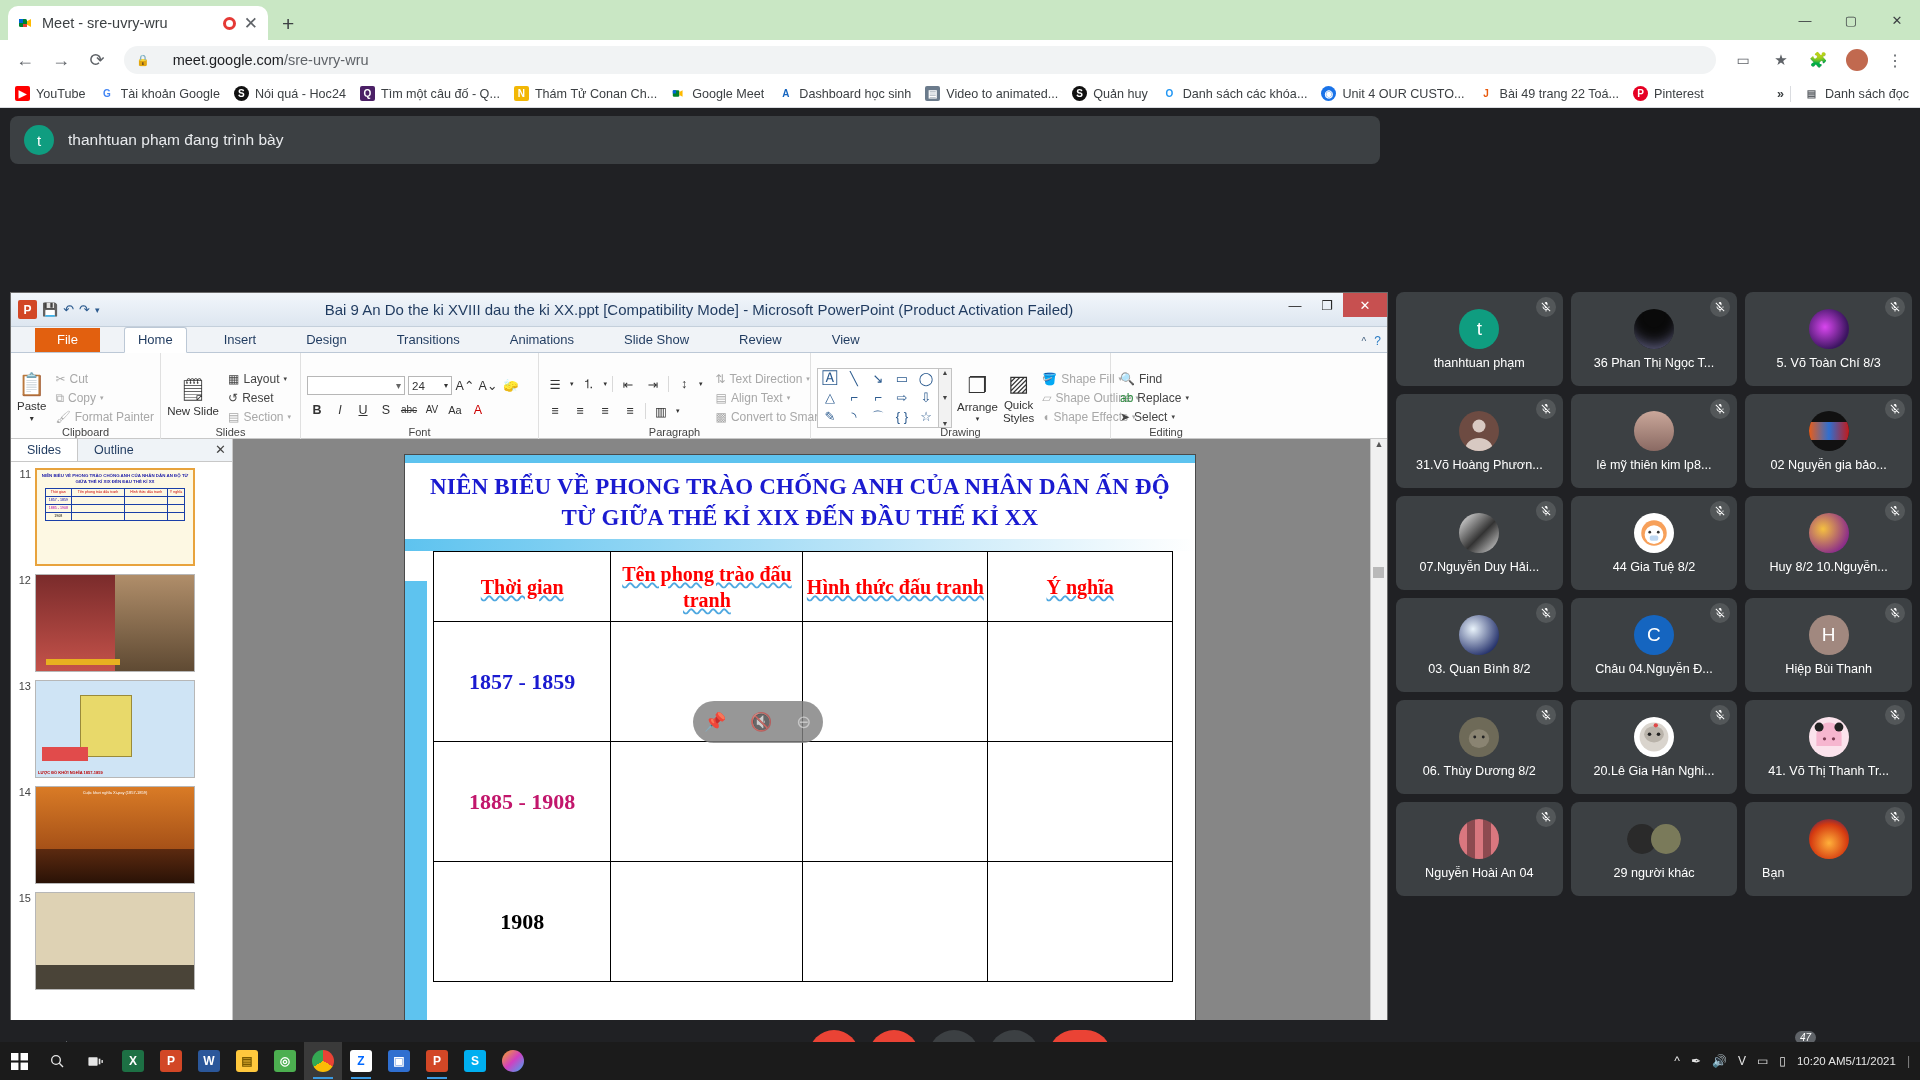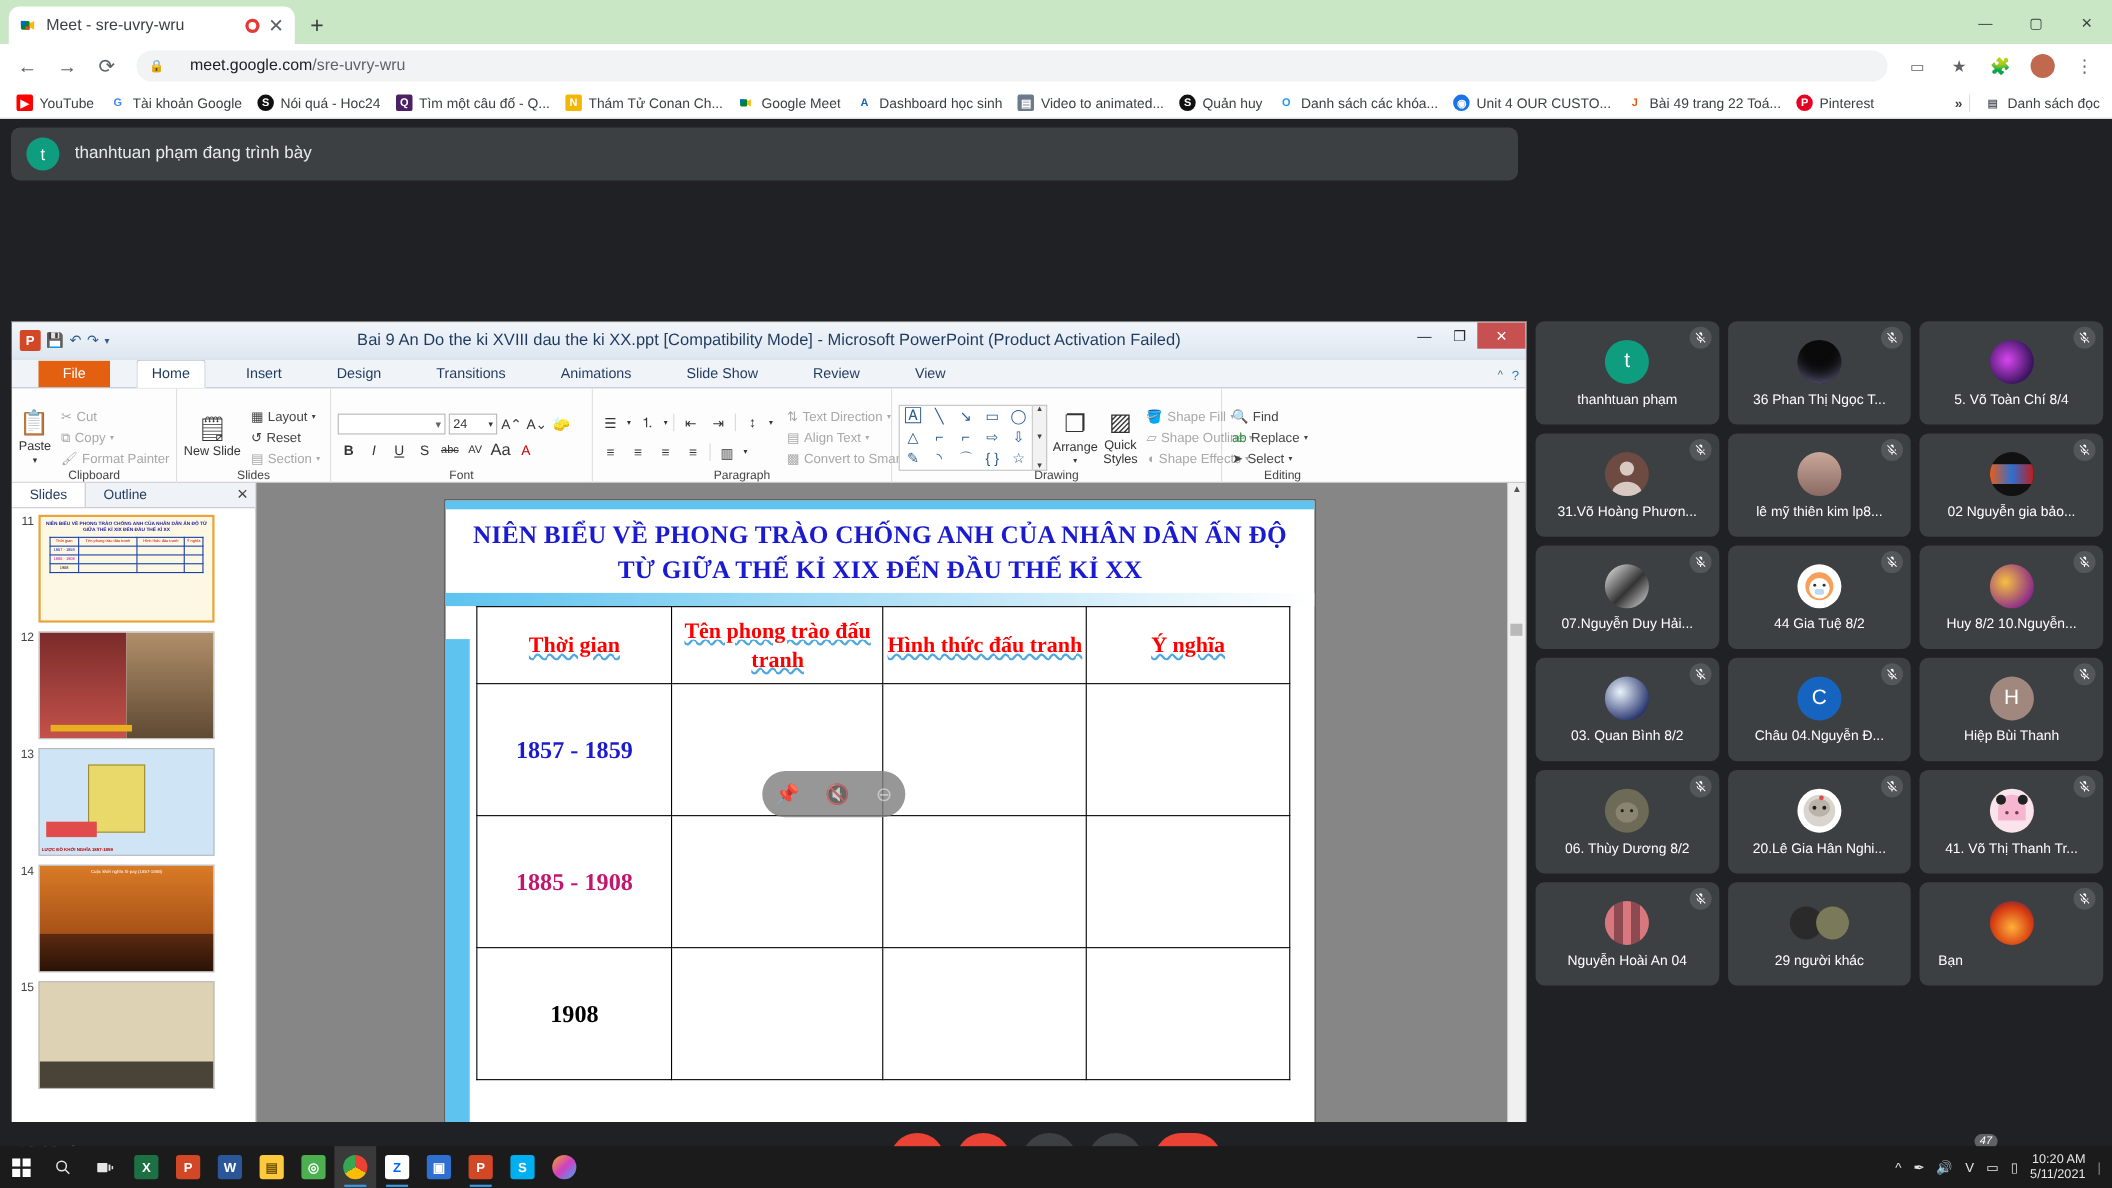--- a/index.html
+++ b/index.html
@@ -173,21 +173,21 @@
 
   
   .taskbar{ position:absolute; left:0; bottom:0; width:1920px; height:38px; background:#1b1b1b; display:flex; align-items:center;
     z-index:50; }
   .tb-ico{ width:38px;height:38px; display:flex; align-items:center; justify-content:center; position:relative; }
   .tb-ico.active{ background:#3a3a3a; }
   .tb-ico .underline{ position:absolute; bottom:1px; left:9px; width:20px; height:2px; background:#3b9ae1; }
   .tb-app{ width:22px;height:22px; border-radius:3px; display:flex;align-items:center;justify-content:center; font-size:12px;
     font-weight:bold; color:#fff;}
   .tray{ margin-left:auto; display:flex; align-items:center; gap:11px; padding-right:10px; color:#e6e6e6; font-size:12px; }
-  .clock{ display:flex; flex-direction:column; align-items:flex-end; line-height:1.25; font-size:11.5px; }
+  .clock{ display:flex; flex-direction:row; align-items:flex-end; line-height:1.25; font-size:11.5px; }
 </style>
 </head>
 <body>
 
 <div class="chrome-tabstrip">
   <div class="tab">
     <span class="tab-favicon">
       <svg width="16" height="16" viewBox="0 0 16 16">
           <rect x="1" y="4" width="8" height="8" rx="1.5" fill="#00832d"></rect>
           <path d="M9 6.2l4-2.2v8l-4-2.2z" fill="#ffba00"></path>
@@ -405,21 +405,21 @@
             <div class="fbtn">A⌄</div>
             <div class="fbtn">🧽</div>
           </div>
           <div class="fontrow">
             <div class="fbtn" style="font-weight:bold">B</div>
             <div class="fbtn" style="font-style:italic">I</div>
             <div class="fbtn" style="text-decoration:underline">U</div>
             <div class="fbtn">S</div>
             <div class="fbtn" style="text-decoration:line-through;font-size:10px">abc</div>
             <div class="fbtn" style="font-size:10px">AV</div>
-            <div class="fbtn" style="font-size:15px">Aa</div>
+            <div class="fbtn" style="font-size:11px">Aa</div>
             <div class="fbtn" style="color:#c00">A</div>
           </div>
         </div>
         <div class="rgroup-title">Font</div>
       </div>
 
       <div class="rgroup" style="width:272px">
         <div class="rbody" style="gap:10px;">
           <div class="rcol" style="gap:8px;">
             <div style="display:flex;gap:5px;align-items:center">
@@ -709,21 +709,21 @@
       <div class="pname">36 Phan Thị Ngọc T...</div>
     </div>
 
     <div class="ptile">
       <div class="mic">
           <svg width="12" height="12" viewBox="0 0 24 24" fill="#fff">
             <path d="M19 11h-1.7c0 .74-.16 1.43-.43 2.05l1.23 1.23c.56-.98.9-2.09.9-3.28zM14.98 11.17c0-.06.02-.11.02-.17V5c0-1.66-1.34-3-3-3-1.23 0-2.28.74-2.75 1.79l5.73 5.38zM4.27 3L3 4.27l6.01 6.01V11c0 1.66 1.33 3 2.99 3 .22 0 .44-.03.65-.08l1.66 1.66c-.71.33-1.5.52-2.31.52-2.76 0-5.3-2.1-5.3-5.1H5c0 3.41 2.72 6.23 6 6.72V21h2v-3.28c.91-.13 1.77-.45 2.54-.9L19.73 21 21 19.73 4.27 3z"></path>
           </svg>
         </div>
       <div class="pavatar" style="background:radial-gradient(circle at 40% 45%, #d946ef, #3b1560 70%)"></div>
-      <div class="pname">5. Võ Toàn Chí 8/4</div>
+      <div class="pname">5. Võ Toàn Chí 8/3</div>
     </div>
 
     <div class="ptile">
       <div class="mic">
           <svg width="12" height="12" viewBox="0 0 24 24" fill="#fff">
             <path d="M19 11h-1.7c0 .74-.16 1.43-.43 2.05l1.23 1.23c.56-.98.9-2.09.9-3.28zM14.98 11.17c0-.06.02-.11.02-.17V5c0-1.66-1.34-3-3-3-1.23 0-2.28.74-2.75 1.79l5.73 5.38zM4.27 3L3 4.27l6.01 6.01V11c0 1.66 1.33 3 2.99 3 .22 0 .44-.03.65-.08l1.66 1.66c-.71.33-1.5.52-2.31.52-2.76 0-5.3-2.1-5.3-5.1H5c0 3.41 2.72 6.23 6 6.72V21h2v-3.28c.91-.13 1.77-.45 2.54-.9L19.73 21 21 19.73 4.27 3z"></path>
           </svg>
         </div>
       <div class="pavatar" style="background:#6d4b42;position:relative">
         <svg width="40" height="40" viewBox="0 0 40 40">

